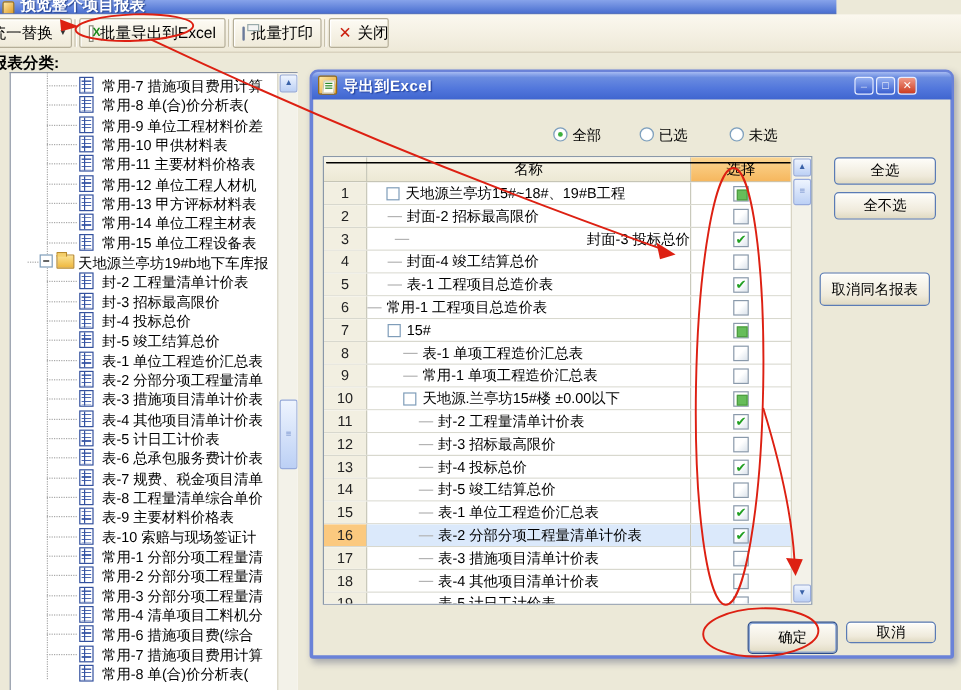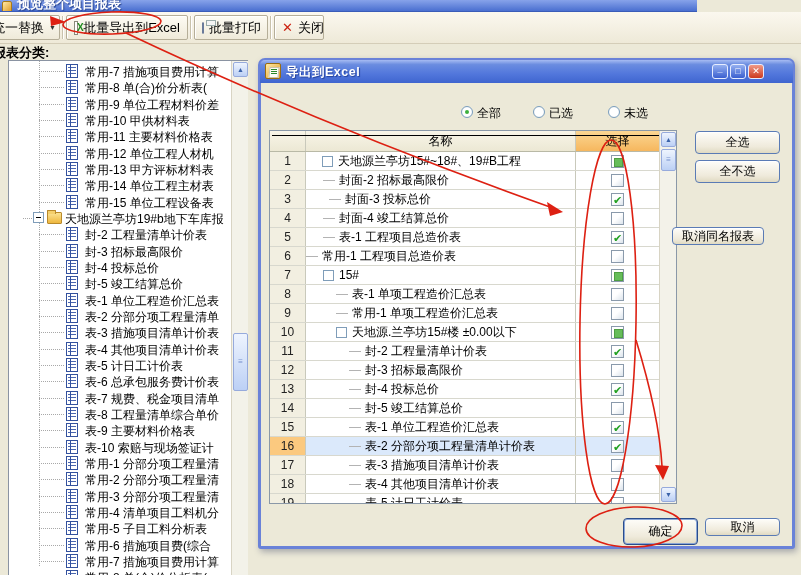--- a/index.html
+++ b/index.html
@@ -115,21 +115,21 @@
   .grid-sb { position:absolute; right:0; top:0; width:17px; height:372px; border-left:1px solid #d8d4c4;}
 
   
   .xpbtn { position:absolute; border:1px solid #5a7bb5; border-radius:4px; color:#000;
     background:linear-gradient(#fefdf9,#efeadb 70%,#e0dac2); font-size:12px; text-align:center;
     box-shadow:inset 0 1px 0 #fff; display:flex; align-items:center; justify-content:center;}
   .xpbtn.ok { border-color:#2a4c8c; box-shadow:inset 0 0 0 1px #8aa6d6; }
   .b-selall   { left:434px; top:70px;  width:85px; height:23px;}
   .b-selnone  { left:434px; top:99px;  width:85px; height:23px;}
   .b-samesel  { left:431px; top:134px; width:92px; height:22px;}
-  .b-samecan  { left:411px; top:166px; width:92px; height:18px;}
+  .b-samecan  { left:422px; top:166px; width:92px; height:28px;}
   .b-ok       { left:362px; top:457px; width:75px; height:27px;}
   .b-cancel   { left:444px; top:457px; width:75px; height:18px;}
 
   .anno { position:absolute; left:0; top:0; z-index:50; pointer-events:none;}
 </style>
 </head>
 <body>
 
 <div class="main-titlebar">
   <span class="app-icon"></span>
@@ -358,27 +358,20 @@
         <span class="doc-ic">
           <i></i>
         </span>
         <span class="t-label">常用-4 清单项目工料机分</span>
       </div>
       <div class="tree-row">
         <span class="connector"></span>
         <span class="doc-ic">
           <i></i>
         </span>
-        <span class="t-label">常用-5 子目工料分析表</span>
-      </div>
-      <div class="tree-row">
-        <span class="connector"></span>
-        <span class="doc-ic">
-          <i></i>
-        </span>
         <span class="t-label">常用-6 措施项目费(综合</span>
       </div>
       <div class="tree-row">
         <span class="connector"></span>
         <span class="doc-ic">
           <i></i>
         </span>
         <span class="t-label">常用-7 措施项目费用计算</span>
       </div>
       <div class="tree-row">
@@ -434,21 +427,21 @@
           <span class="c-name" style="padding-left: 17px;">
             <span class="dash"></span>
             <span>封面-2 招标最高限价</span>
           </span>
           <span class="c-check">
             <span class="chk off"></span>
           </span>
         </div>
         <div class="g-row">
           <span class="c-num">3</span>
-          <span class="c-name" style="padding-left: 23px;">
+          <span class="c-name" style="padding-left: 23px; justify-content: space-between;">
             <span class="dash"></span>
             <span>封面-3 投标总价</span>
           </span>
           <span class="c-check">
             <span class="chk on"></span>
           </span>
         </div>
         <div class="g-row">
           <span class="c-num">4</span>
           <span class="c-name" style="padding-left: 17px;">

